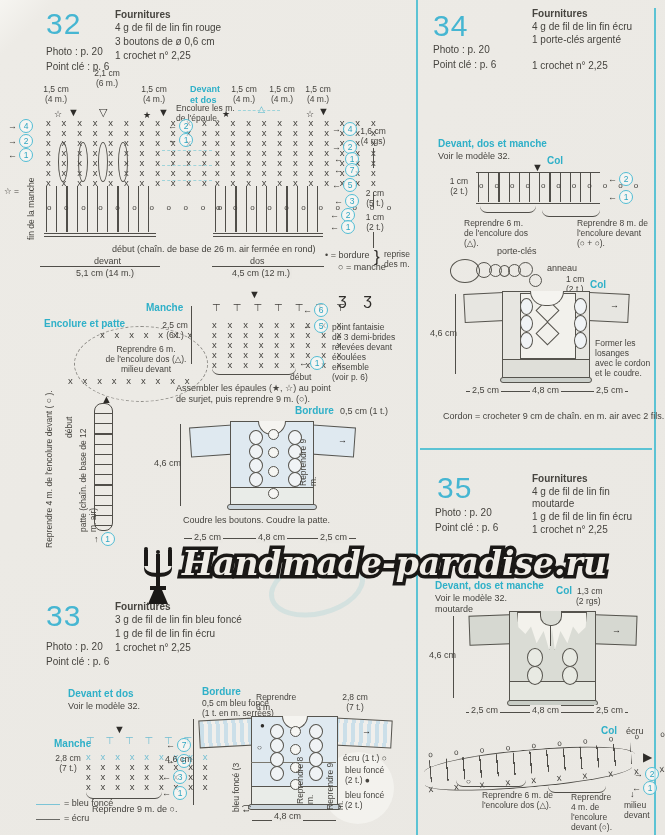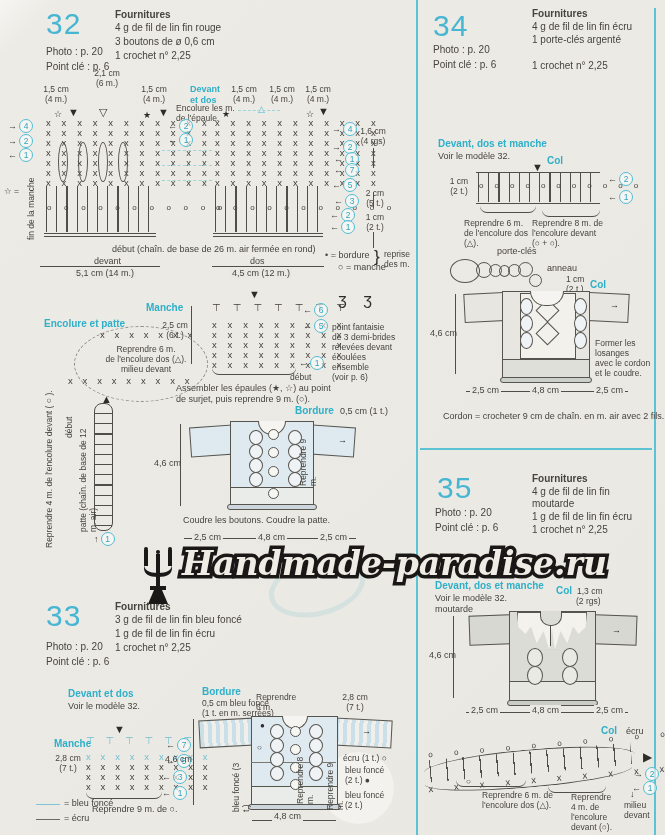--- a/index.html
+++ b/index.html
@@ -399,21 +399,21 @@
     </div>
   <div class="mk" style="left:608px;top:190px">
       <span>←</span>
       <span class="cn">1</span>
     </div>
   <div class="arc" style="left:480px;top:206px;width:56px"></div>
   <div class="arc" style="left:542px;top:210px;width:58px"></div>
   <div class="t s8" style="left:464px;top:218px">Reprendre 6 m.
 de l'encolure dos
 (△).</div>
-  <div class="t s8" style="left:532px;top:218px">Reprendre 8 m. de
+  <div class="t s8" style="left:577px;top:218px">Reprendre 8 m. de
 l'encolure devant
 (○ + ○).</div>
 
   <div class="t s9" style="left:497px;top:246px">porte-clés</div>
   <div class="ov" style="left:450px;top:259px;width:28px;height:22px;background:transparent;border-width:1.4px"></div>
   <div class="ov" style="left:476px;top:262px;width:14px;height:14px;background:transparent"></div>
   <div class="ov" style="left:489px;top:264px;width:11px;height:11px;background:transparent"></div>
   <div class="ov" style="left:499px;top:265px;width:9px;height:10px;background:transparent"></div>
   <div class="ov" style="left:508px;top:264px;width:11px;height:11px;background:transparent"></div>
   <div class="ov" style="left:518px;top:262px;width:13px;height:13px;background:transparent"></div>

